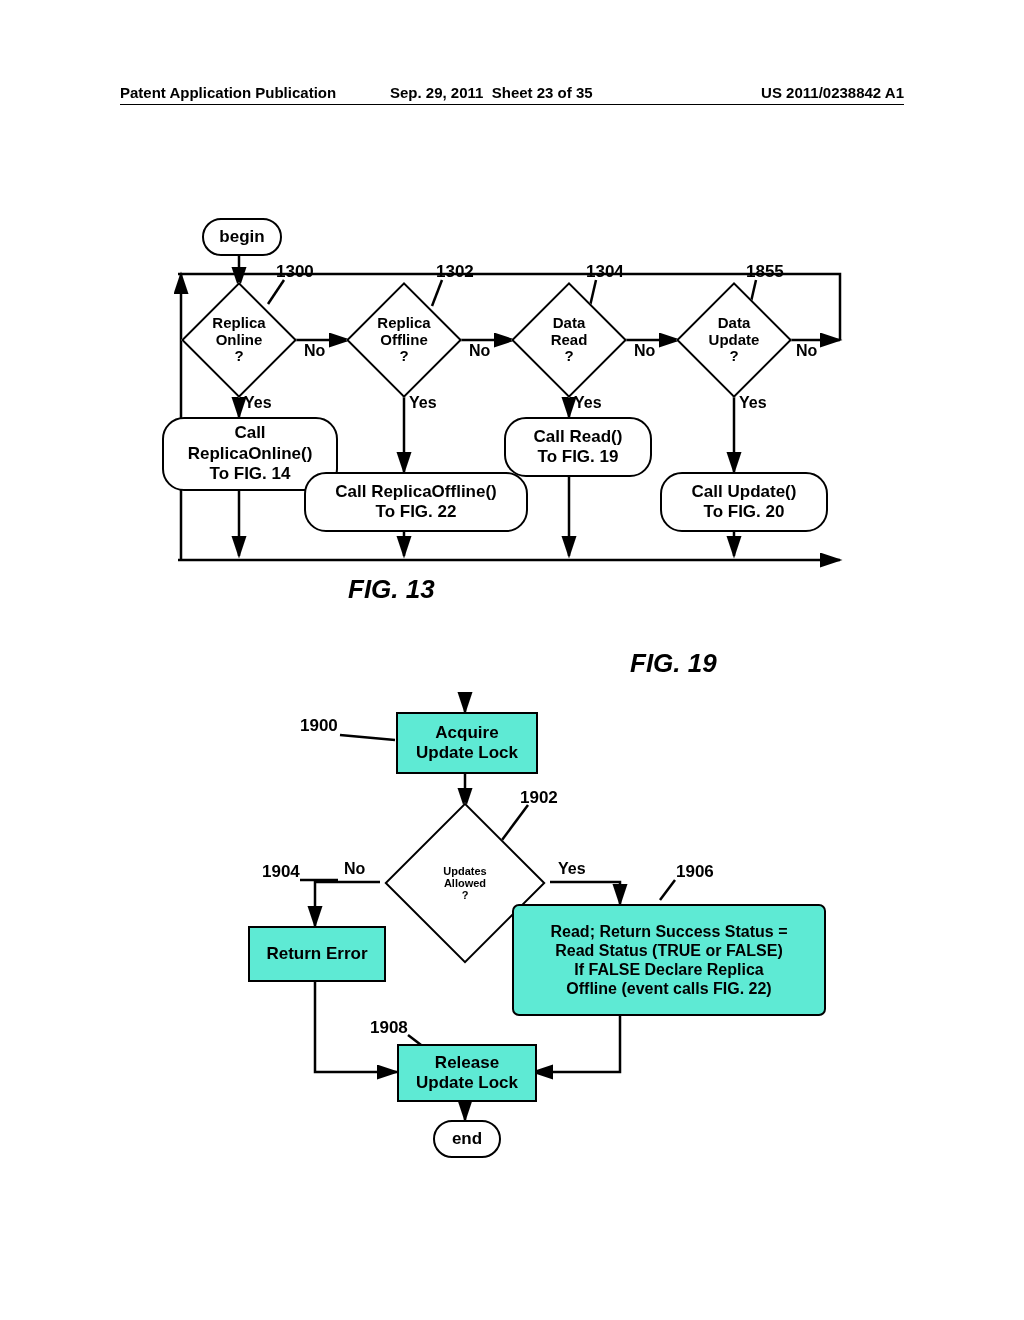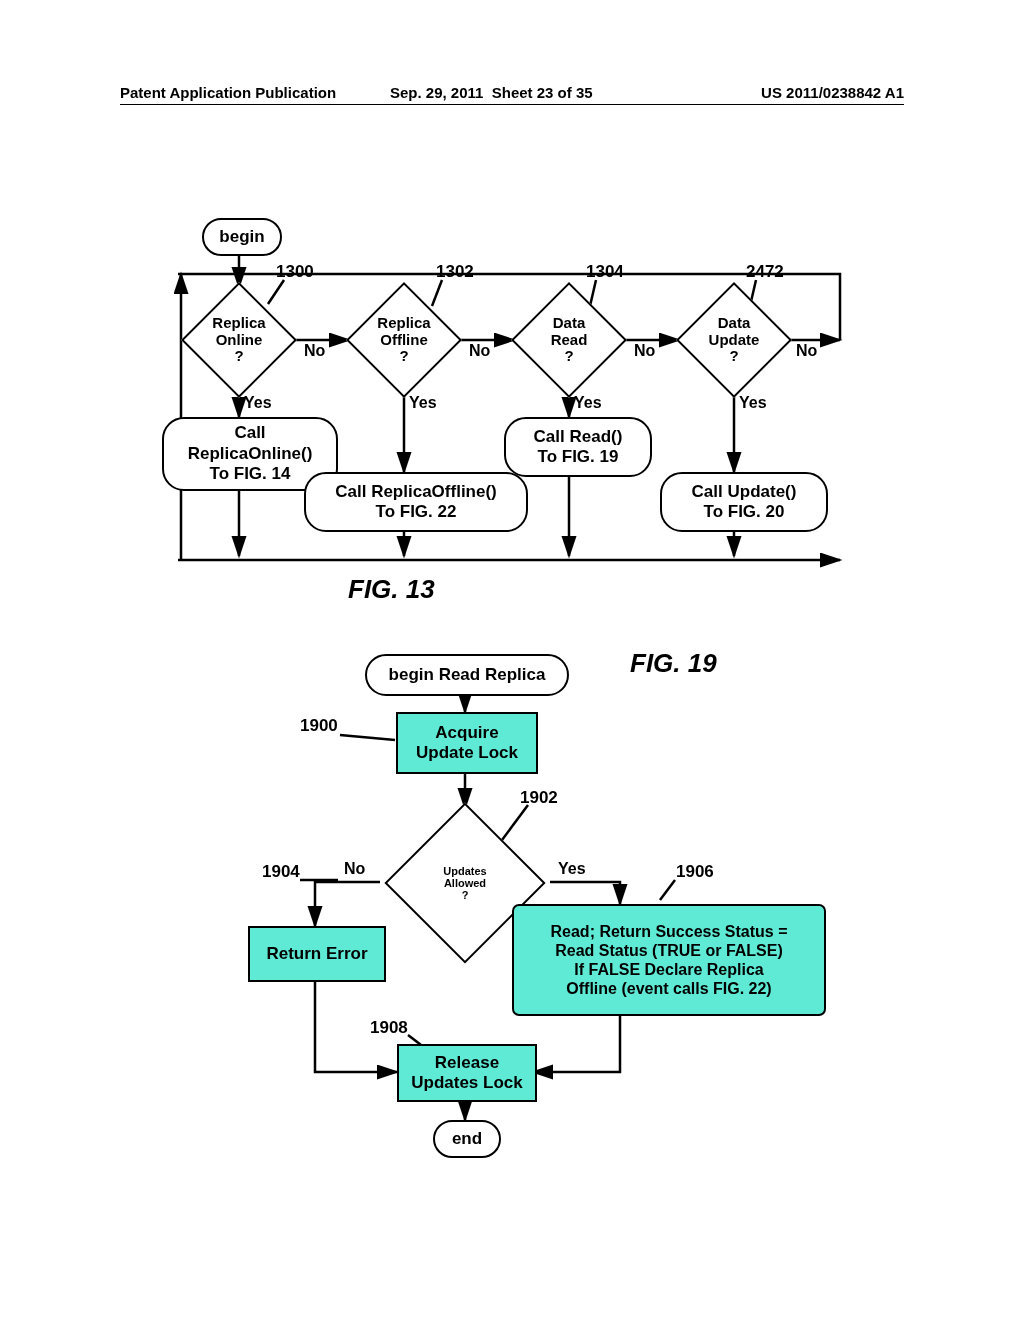--- a/index.html
+++ b/index.html
@@ -214,21 +214,21 @@
   <line x1="288" y1="855" x2="305" y2="868"></line>
 </svg>
 
 <div class="term" style="left:82px; top:38px; width:76px; height:34px;">
   <span>begin</span>
 </div>
 
 <div class="reflbl" style="left:156px; top:82px;">1300</div>
 <div class="reflbl" style="left:316px; top:82px;">1302</div>
 <div class="reflbl" style="left:466px; top:82px;">1304</div>
-<div class="reflbl" style="left:626px; top:82px;">2472</div>
+<div class="reflbl" style="left:626px; top:82px;">1855</div>
 
 <div class="diamond" style="left:64px; top:105px;">
   <div class="shape"></div>
   <div class="dlabel" style="white-space:pre-line;">Replica
 Online
 ?</div>
 </div>
 <div class="diamond" style="left:229px; top:105px;">
   <div class="shape"></div>
   <div class="dlabel" style="white-space:pre-line;">Replica
@@ -273,23 +273,20 @@
 </div>
 <div class="rounded-call" style="left:540px; top:292px; width:150px; height:56px; white-space:pre-line;">
   <span>Call Update()
 To FIG. 20</span>
 </div>
 
 <div class="figtitle" style="left:228px; top:394px;">FIG. 13</div>
 
 <div class="figtitle" style="left:510px; top:468px;">FIG. 19</div>
 
-<div class="term" style="left:245px; top:474px; width:200px; height:38px;">
-  <span>begin Read Replica</span>
-</div>
 
 <div class="reflbl" style="left:180px; top:536px;">1900</div>
 <div class="process" style="left:276px; top:532px; width:138px; height:58px; white-space:pre-line;">
   <span>Acquire
 Update Lock</span>
 </div>
 
 <div class="reflbl" style="left:400px; top:608px;">1902</div>
 <div class="diamond large" style="left:260px; top:628px;">
   <div class="shape"></div>
@@ -310,20 +307,20 @@
 <div class="process" style="left:392px; top:724px; width:310px; height:108px; font-size:16px; white-space:pre-line;border-radius:7px;">
   <span>Read; Return Success Status =
 Read Status (TRUE or FALSE)
 If FALSE Declare Replica
 Offline (event calls FIG. 22)</span>
 </div>
 
 <div class="reflbl" style="left:250px; top:838px;">1908</div>
 <div class="process" style="left:277px; top:864px; width:136px; height:54px; white-space:pre-line;">
   <span>Release
-Updates Lock</span>
+Update Lock</span>
 </div>
 
 <div class="term" style="left:313px; top:940px; width:64px; height:34px;">
   <span>end</span>
 </div>
 
 </div>
 
 </body></html>

